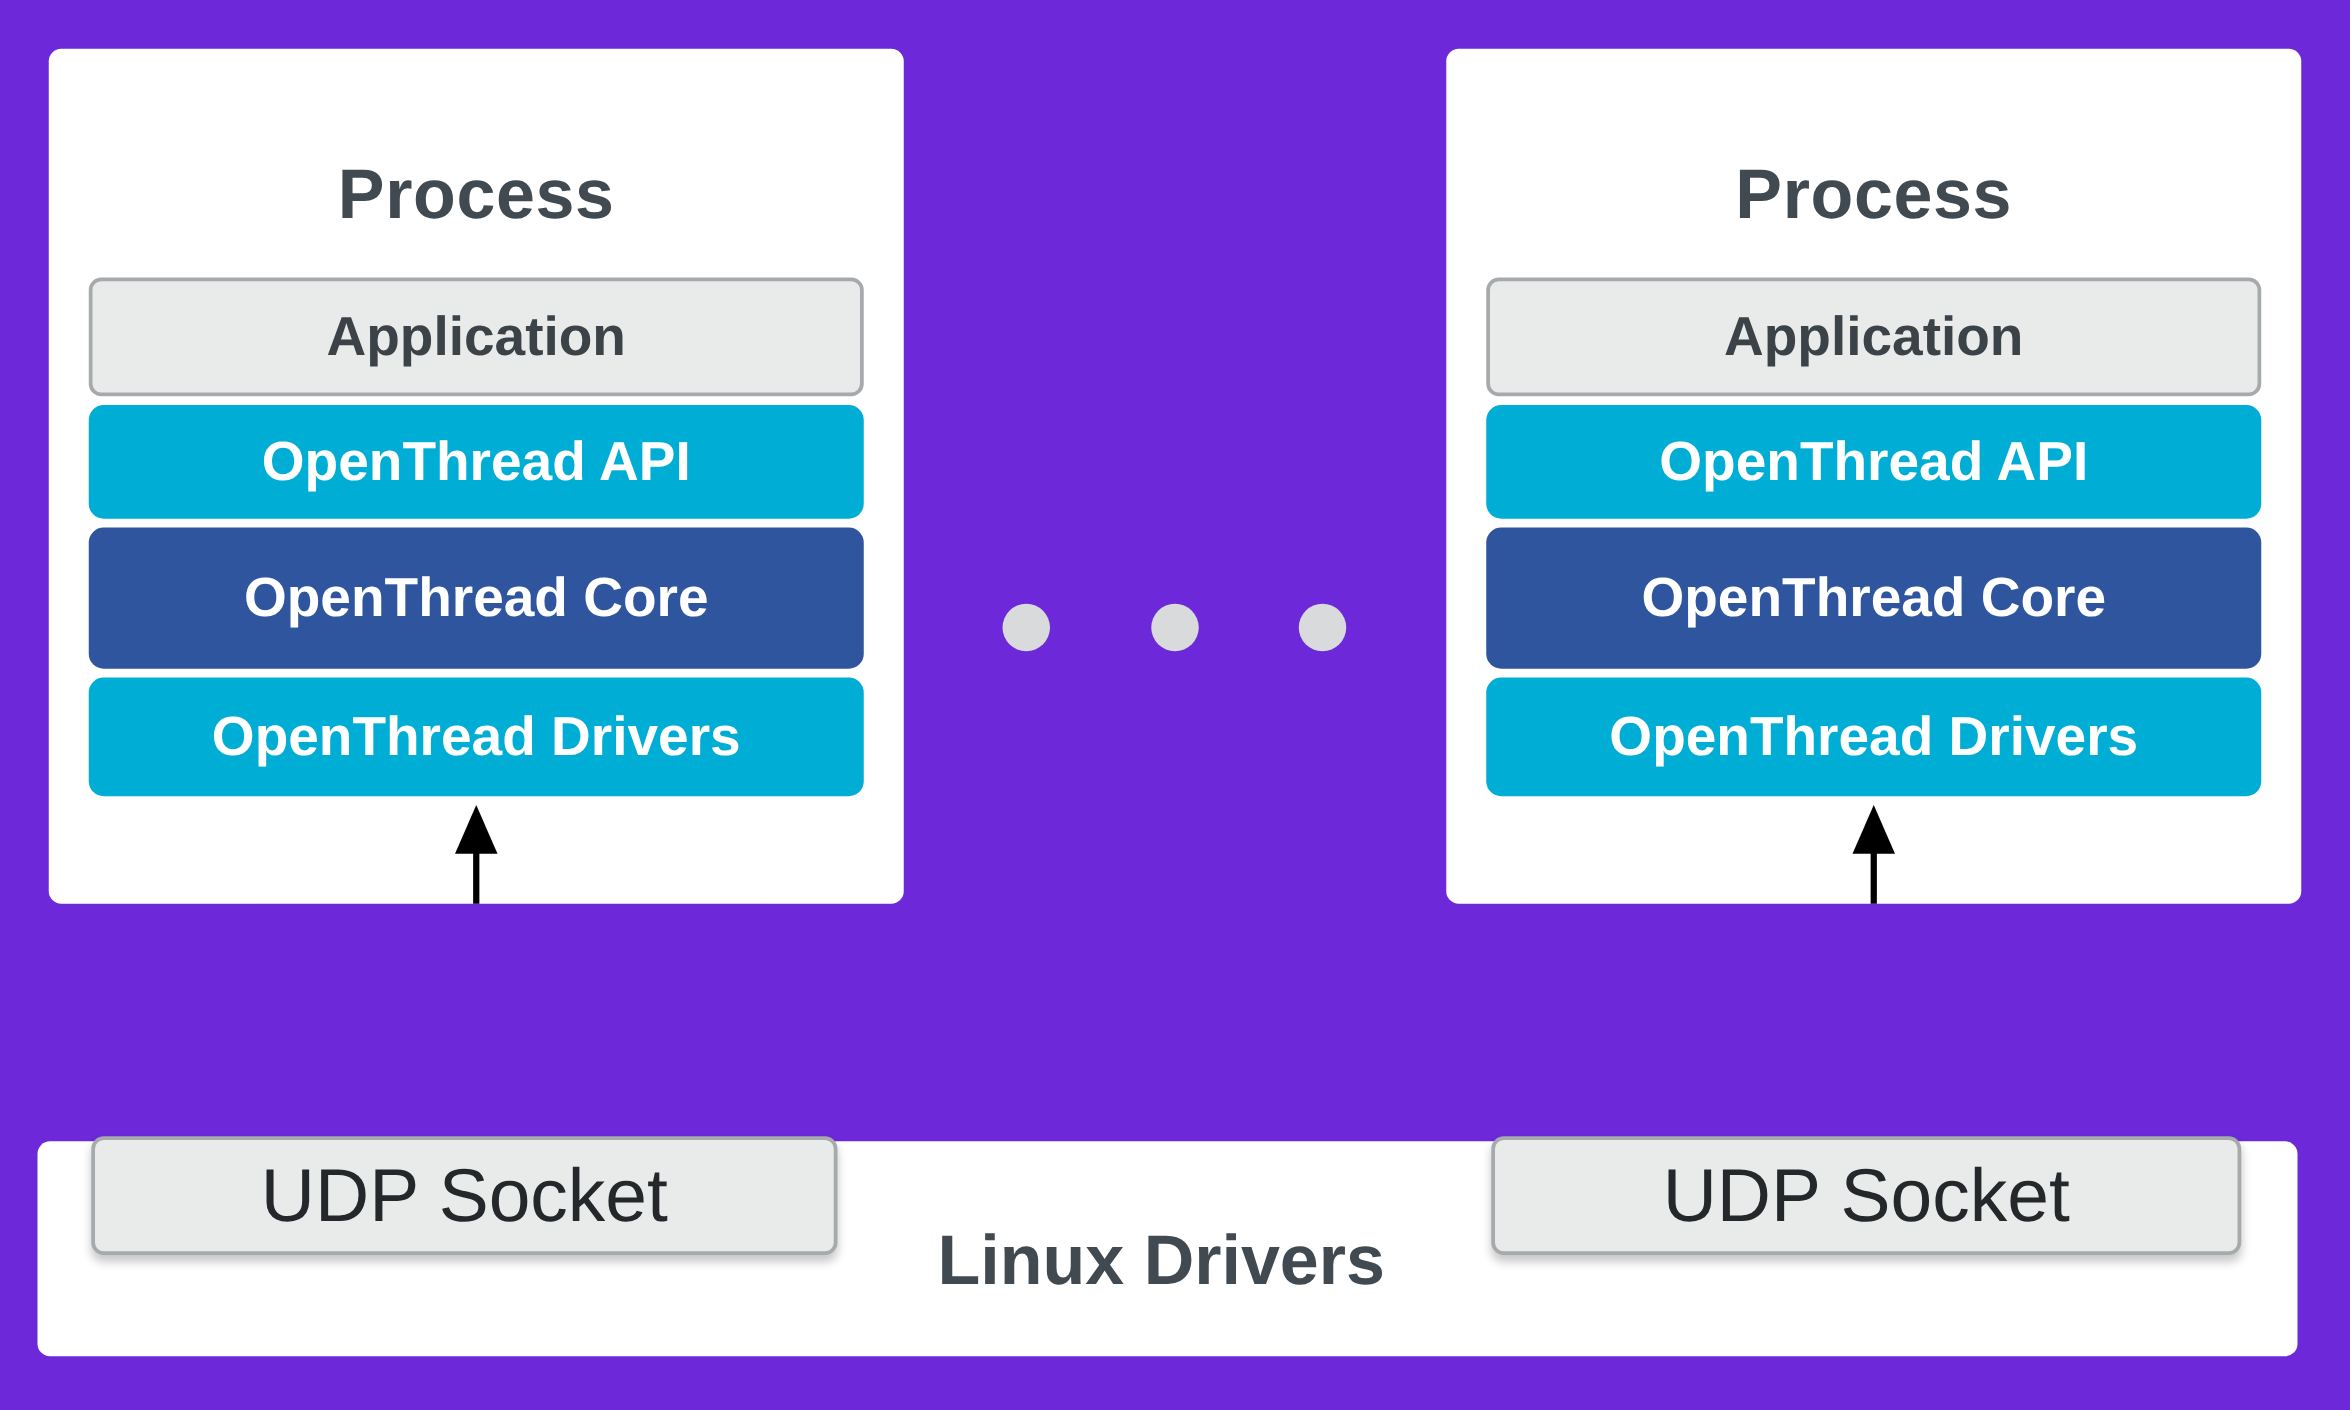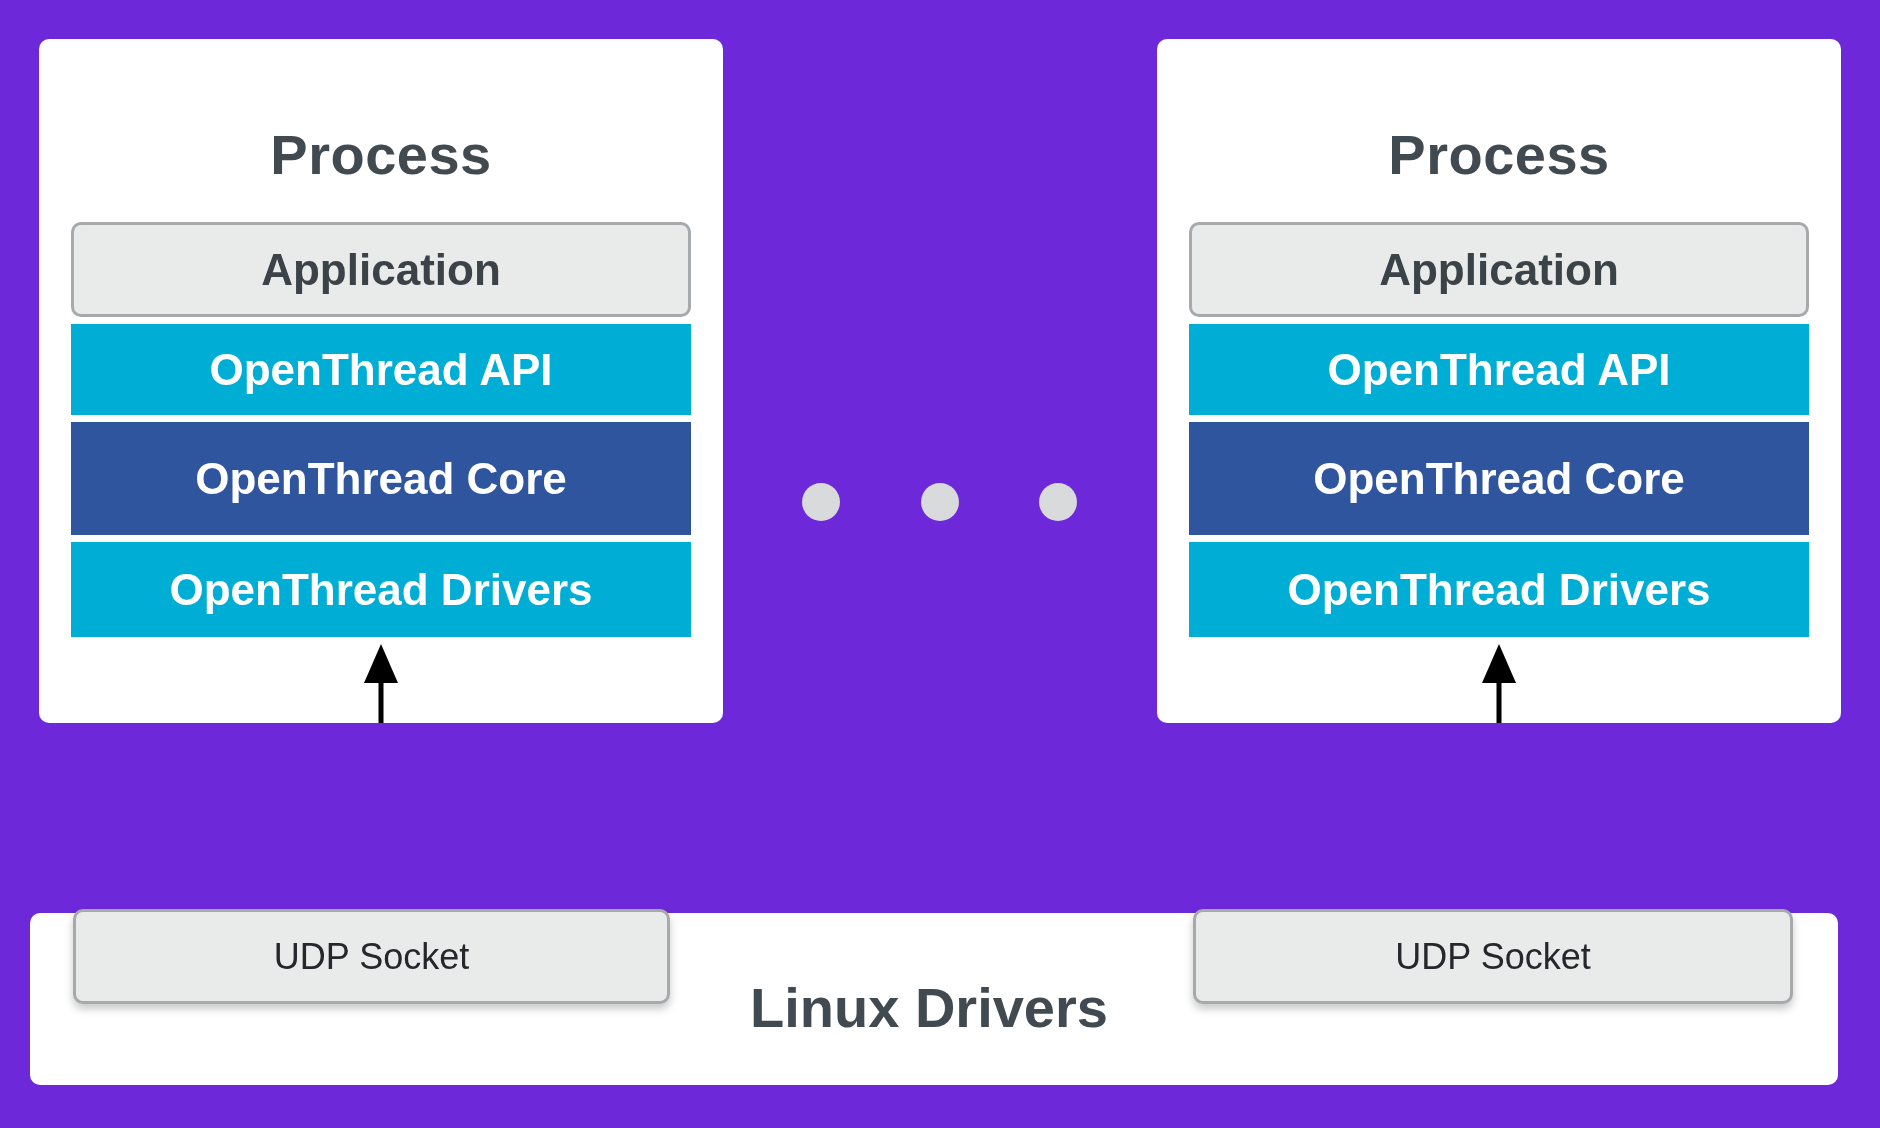--- a/index.html
+++ b/index.html
@@ -17,21 +17,21 @@
     position:absolute;top:83px;left:0;width:100%;
     text-align:center;font-size:56px;font-weight:bold;color:#424a51;
     letter-spacing:0.5px;
   }
   .stack{
     position:absolute;left:32px;top:183px;width:620px;
     display:flex;flex-direction:column;gap:7px;font-weight:bold;
   }
   .layer{
     display:flex;align-items:center;justify-content:center;
-    border-radius:0;font-size:44px;box-sizing:border-box;
+    border-radius:12px;font-size:44px;box-sizing:border-box;
   }
   .layer.app{
     height:95px;background:#e9eaea;border:3px solid #a7aaac;
     color:#3c4348;border-radius:10px;
   }
   .layer.cyan{height:95px;background:#00add4;color:#ffffff;}
   .layer.cyan.api{height:91px;}
   .layer.blue{height:113px;background:#2e559d;color:#ffffff;}
   .arrow-head{
     position:absolute;top:605px;left:50%;transform:translateX(-50%);
@@ -50,21 +50,21 @@
   .dot.d1{left:802px;} .dot.d2{left:921px;} .dot.d3{left:1039px;}
   #kernel-bar{
     position:absolute;left:30px;top:913px;width:1808px;height:172px;
     background:#ffffff;border-radius:10px;
   }
   .socket{
     position:absolute;top:-4px;height:95px;
     background:#e9eaea;border:3px solid #a7aaac;border-radius:10px;
     box-sizing:border-box;
     display:flex;align-items:center;justify-content:center;
-    font-size:36px;color:#24282b;
+    font-size:60px;color:#24282b;
     box-shadow:0 5px 8px rgba(0,0,0,0.22);
   }
   .socket.left{left:43px;width:597px;}
   .socket.right{left:1163px;width:600px;}
   #kernel-label{
     position:absolute;left:899px;top:62px;transform:translateX(-50%);
     font-size:56px;font-weight:bold;color:#424a51;white-space:nowrap;
   }
 </style>
 </head>

